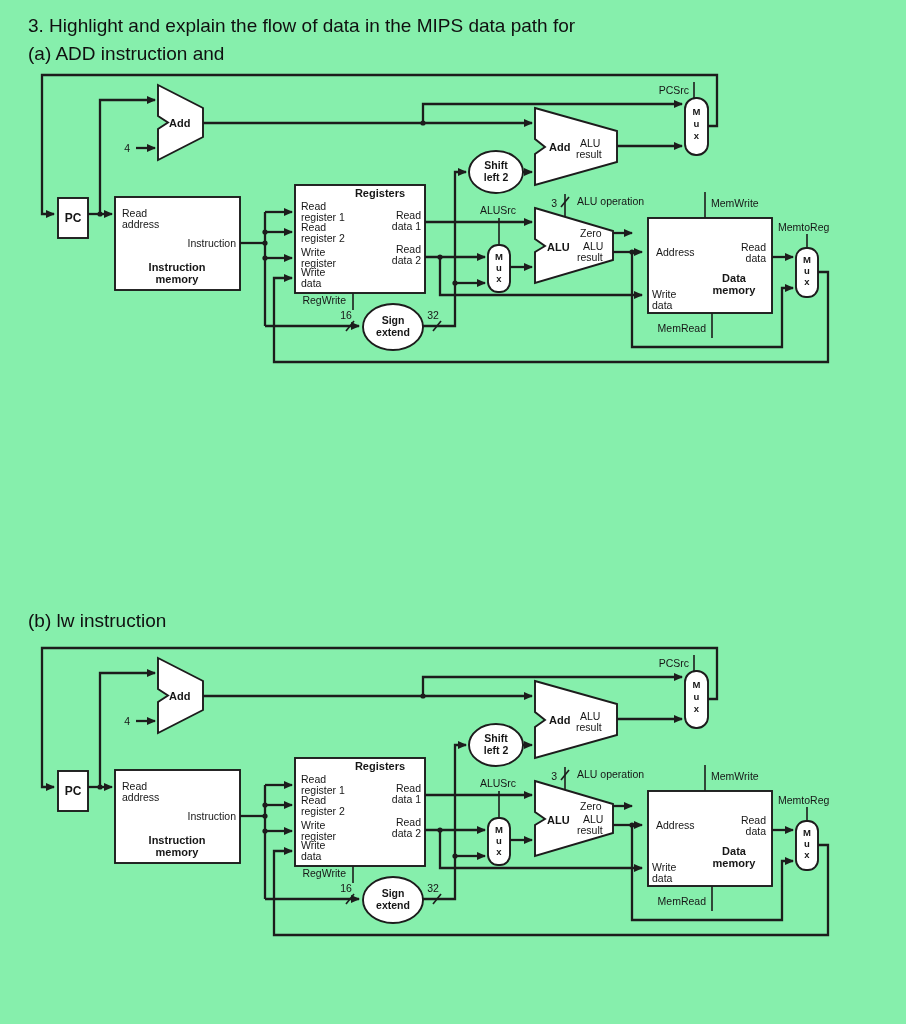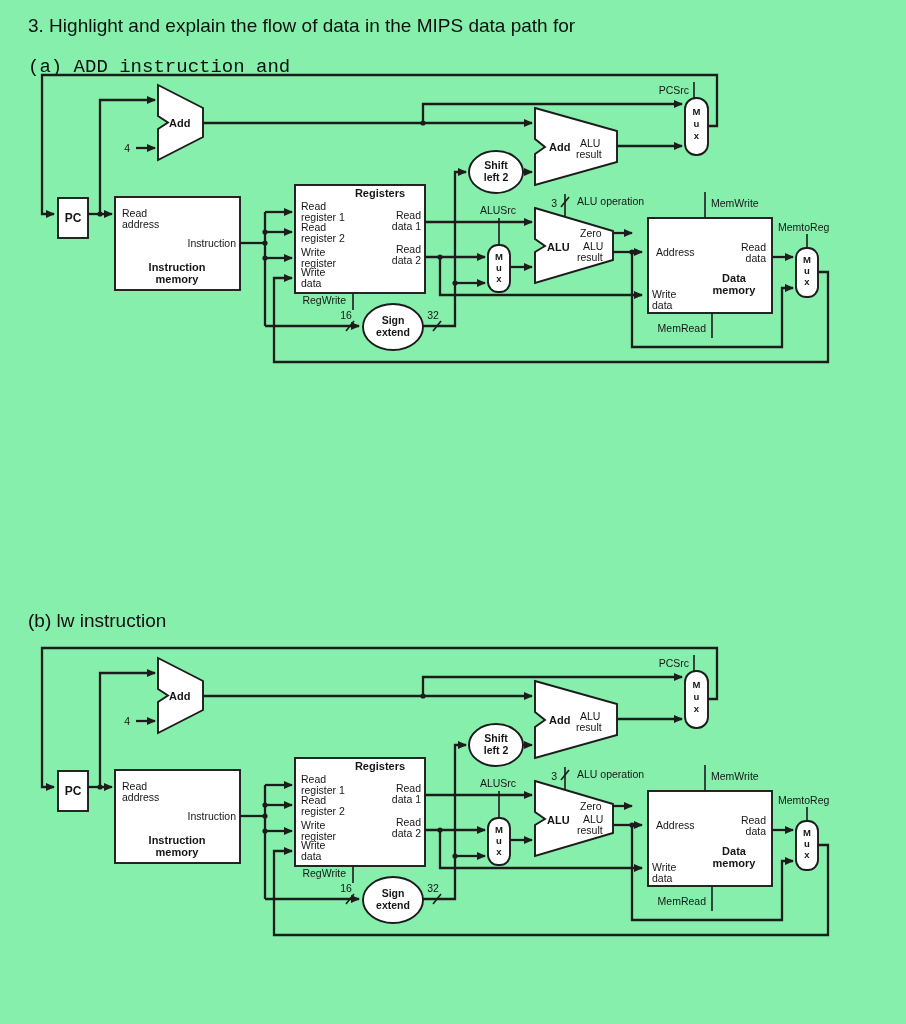--- a/index.html
+++ b/index.html
@@ -1,20 +1,20 @@
 <!DOCTYPE html>
 <html><head>
 <meta charset="utf-8">
 <style>
   html,body{margin:0;padding:0;background:#f2f2f2;}
   .page{position:relative;width:906px;height:1024px;background:#86efac;overflow:hidden;
         font-family:"Liberation Sans",sans-serif;color:#111;padding-left:45px;}
   .qtext{position:absolute;left:28px;font-size:19px;line-height:26px;color:#101010;
          font-family:"Liberation Sans",sans-serif;white-space:nowrap;}
-  #q1{top:13px;} #q2{top:54px;font-family:Liberation Mono, monospace;} #qb{top:608px;text-align:center;}
+  #q1{top:13px;} #q2{top:41px;} #qb{top:608px;text-align:center;}
   .figure{position:absolute;left:0;width:906px;height:300px;}
   #figure-a{top:70px;} #figure-b{top:643px;}
   svg{display:block;}
   svg text{font-family:"Liberation Sans",sans-serif;fill:#161616;font-size:10.5px;}
   .w{fill:none;stroke:#1c1c1c;stroke-width:2.3;stroke-linejoin:miter;}
   .c{fill:none;stroke:#1c1c1c;stroke-width:1.6;}
   .box{fill:#ffffff;stroke:#1c1c1c;stroke-width:1.9;}
   .dot{fill:#1c1c1c;stroke:none;}
   .b{font-weight:bold;}
   .ttl{font-weight:bold;font-size:11px;}

